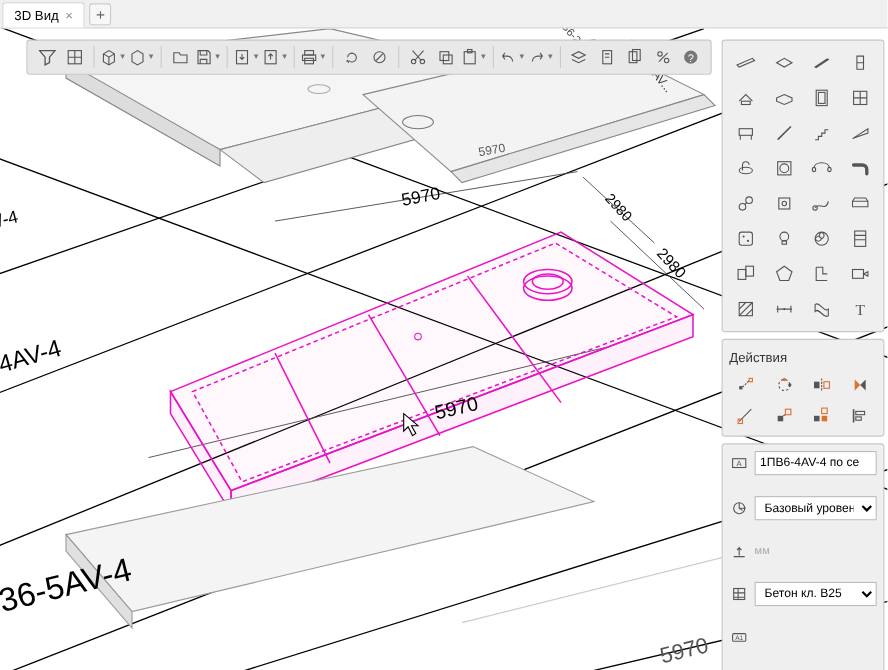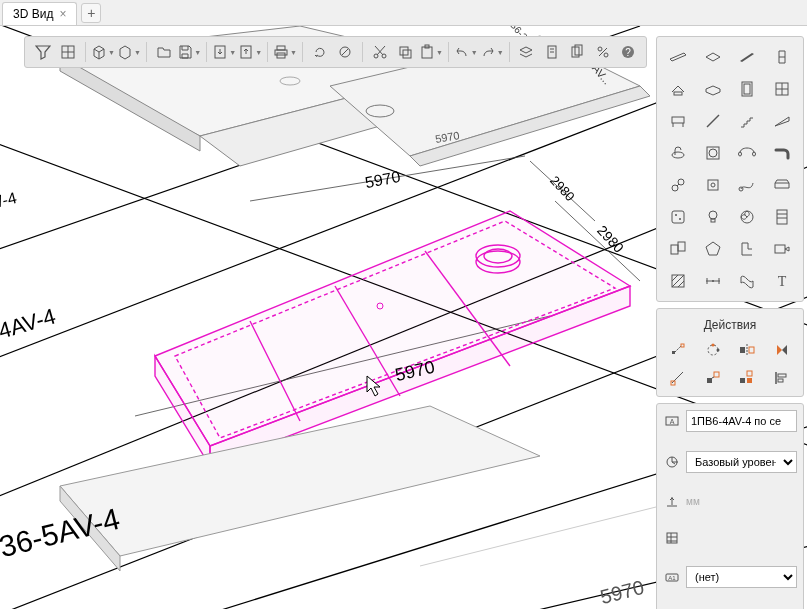--- a/index.html
+++ b/index.html
@@ -98,21 +98,20 @@
   }
   .toolgrid .cell {
     height: 28px;
     display: flex;
     align-items: center;
     justify-content: center;
     color: #555;
     border-radius: 3px;
   }
   .panel-title {
-    text-align: center;
     font-size: 12px;
     color: #333;
     padding: 3px 0 6px 0;
   }
   .actgrid {
     display: grid;
     grid-template-columns: repeat(4, 1fr);
     gap: 4px;
   }
   .actgrid .cell {
@@ -679,24 +678,24 @@
         </div>
       <span class="unit">мм</span>
     </div>
     <div class="param-row">
       <div class="ic">
           <svg width="14" height="14">
             <rect x="2" y="2" width="10" height="10" fill="none" stroke="#555"></rect>
             <path d="M2 6h10M2 10h10M6 2v10" stroke="#555"></path>
           </svg>
         </div>
+      <select><option>Бетон кл. B25</option></select>
     </div>
     <div class="param-row">
       <div class="ic">
           <svg width="14" height="14">
             <rect x="1" y="4" width="12" height="7" rx="1" fill="none" stroke="#555"></rect>
             <text x="7" y="10" text-anchor="middle" font-size="6" fill="#555">A1</text>
           </svg>
         </div>
-      <select><option>(нет)</option></select>
     </div>
   </div>
 </div>
 
 </body></html>

